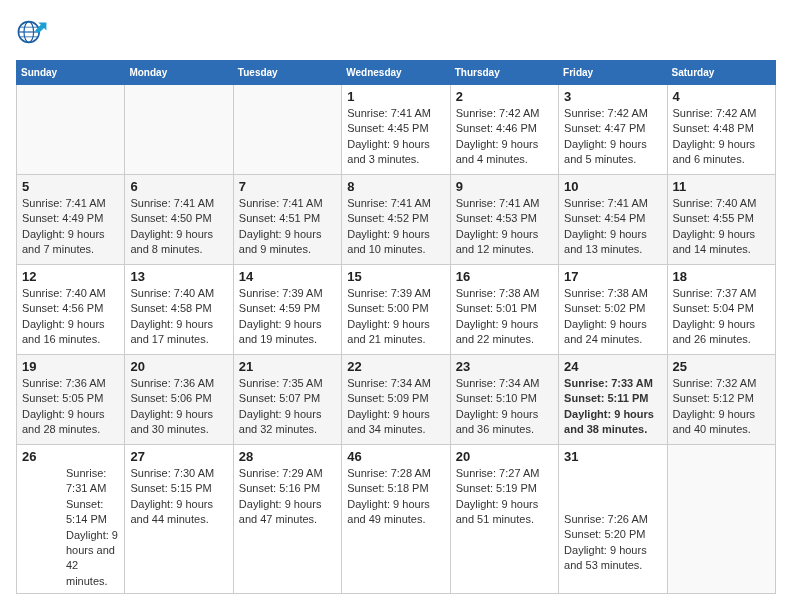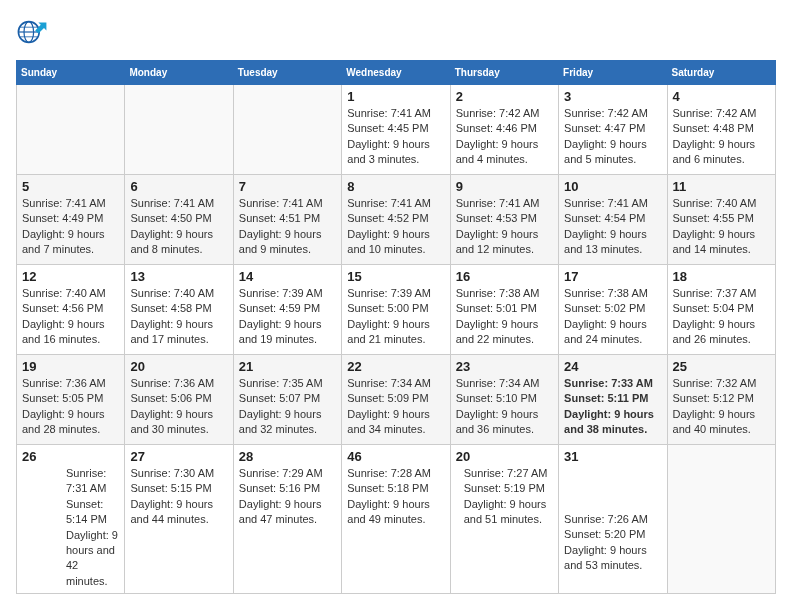--- a/index.html
+++ b/index.html
@@ -309,21 +309,21 @@
 Daylight: 9 hours and 47 minutes.</div>
         </td>
         <td>
           <span class="day-num">46</span>
           <div class="day-info" style="white-space: pre-line;">Sunrise: 7:28 AM
 Sunset: 5:18 PM
 Daylight: 9 hours and 49 minutes.</div>
         </td>
         <td>
           <span class="day-num">20</span>
-          <div class="day-info" style="white-space: pre-line; margin-left: 8px;">Sunrise: 7:27 AM
+          <div class="day-info" style="white-space: pre-line;">Sunrise: 7:27 AM
 Sunset: 5:19 PM
 Daylight: 9 hours and 51 minutes.</div>
         </td>
         <td>
           <span class="day-num">31</span>
           <div class="day-info" style="white-space: pre-line; margin-top: 48px;">Sunrise: 7:26 AM
 Sunset: 5:20 PM
 Daylight: 9 hours and 53 minutes.</div>
         </td>
         <td class="empty-cell"></td>

